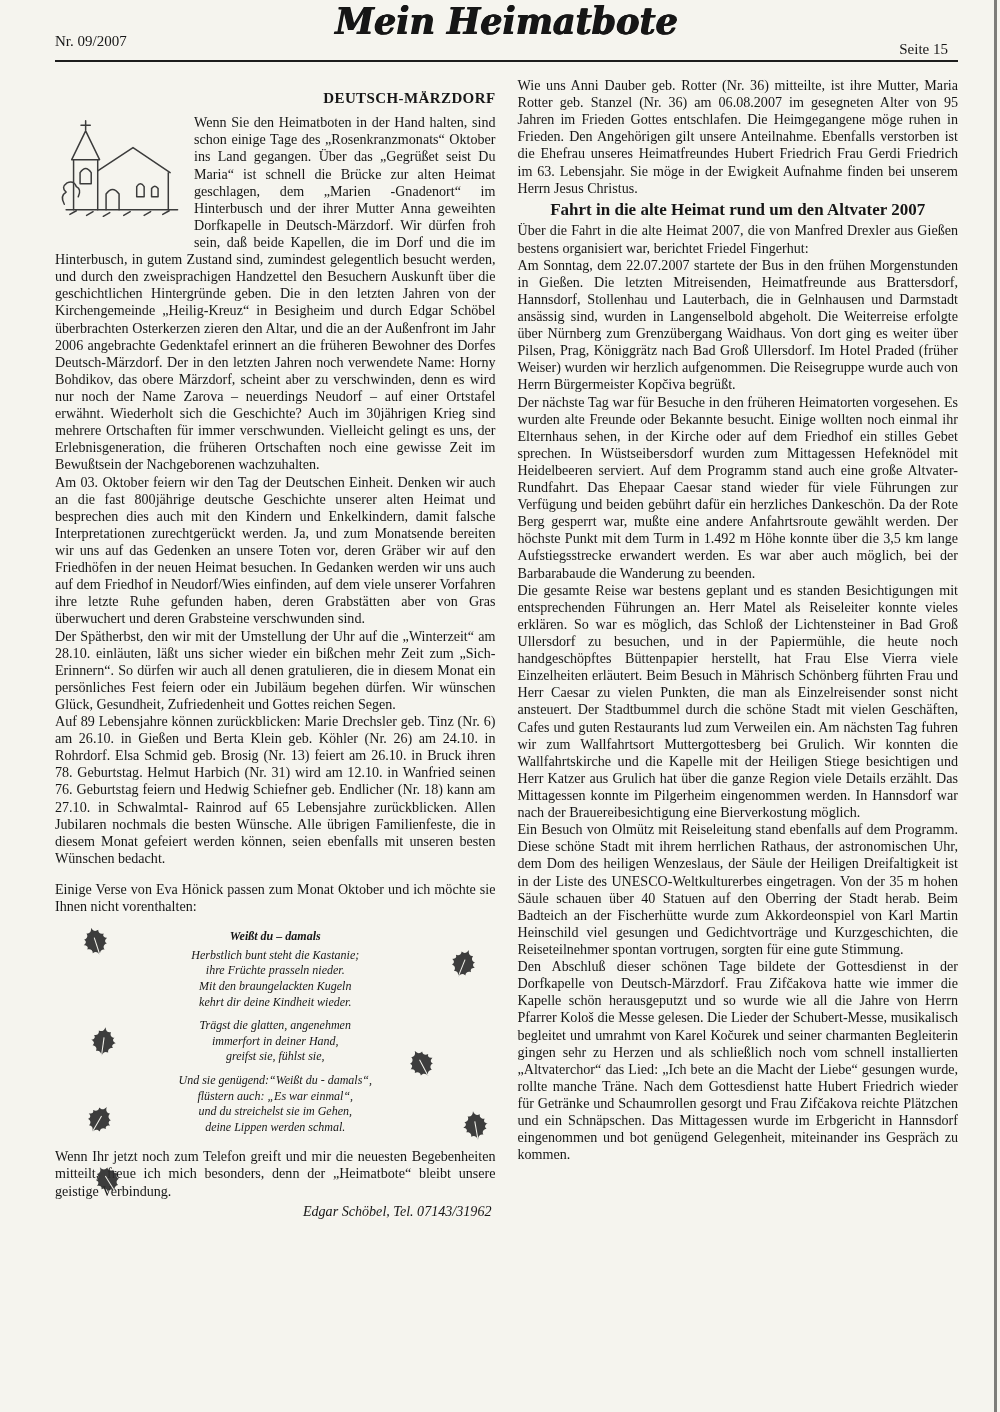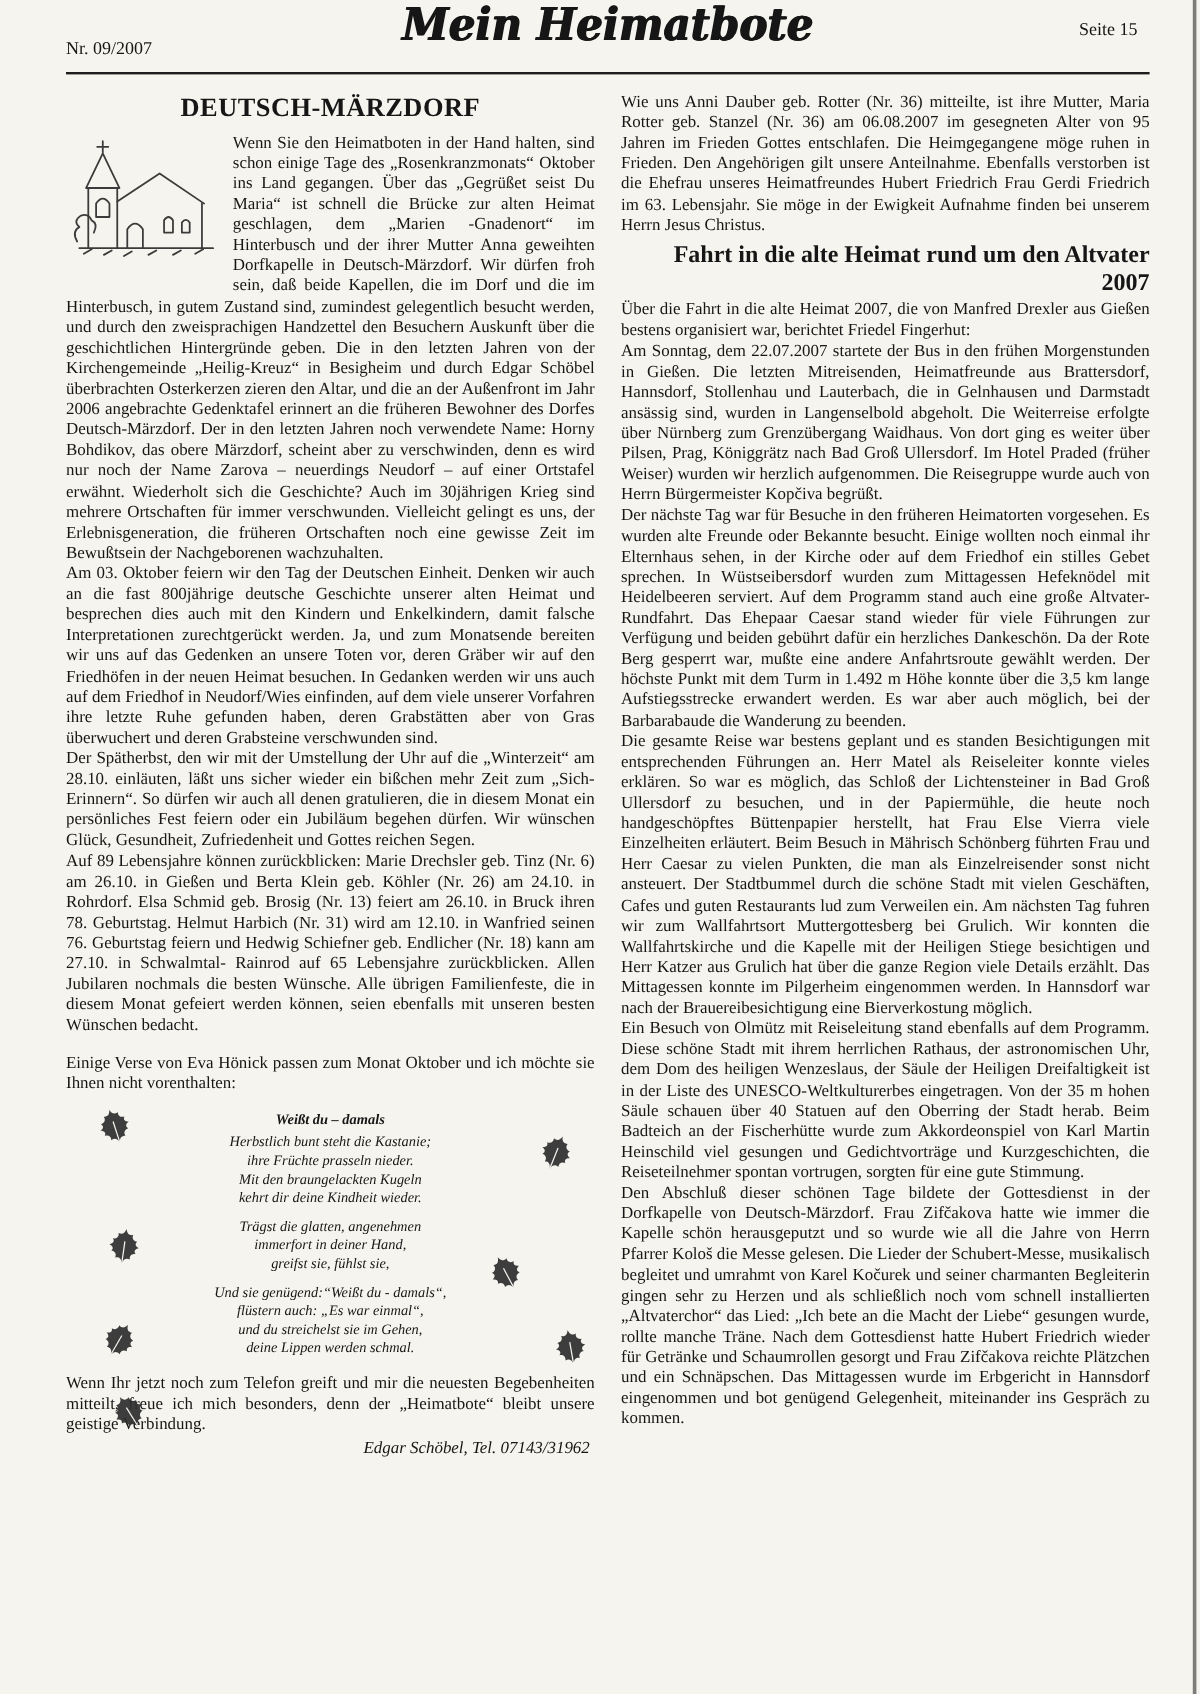--- a/index.html
+++ b/index.html
@@ -6,38 +6,38 @@
   body{
     width:1000px;height:1412px;position:relative;
     background:#f5f4ee;color:#161616;
     font-family:"Liberation Serif", serif;
   }
   .page{position:absolute;inset:0;padding:0 42px 0 55px;box-sizing:border-box;}
 
   
   .mast{position:relative;height:58px;}
   .issue{position:absolute;left:0;bottom:8px;font-size:15px;}
-  .pagenum{position:absolute;right:10px;bottom:24px;font-size:15px;}
+  .pagenum{position:absolute;right:10px;bottom:0;font-size:15px;}
   .masthead{
     position:absolute;left:50%;top:0;transform:translateX(-50%) scaleY(1.08);
     font-family:"DejaVu Serif", serif;font-weight:700;font-size:35px;
     letter-spacing:0;white-space:nowrap;
     text-shadow:0.7px 0 0 currentColor, -0.5px 0 0 currentColor;
     font-style:italic;
   }
   .rule{border-top:2px solid #1d1d1d;margin-top:2px;}
 
   
   .columns{display:flex;gap:22px;margin-top:15px;}
   .col{width:443px;font-size:14.1px;line-height:1.215;text-align:justify;}
   .col p{margin:0;}
 
   .left-head{
-    font-size:22px;font-weight:700;text-align:center;
-    letter-spacing:.4px;margin:0 0 7px 0;
+    font-size:15px;font-weight:700;text-align:right;
+    letter-spacing:.4px;margin:12px 0 7px 0;
   }
   .p1wrap{overflow:visible;}
   .chapel{float:left;width:130px;height:118px;margin:2px 9px 2px 0;}
 
   .verse-intro{margin-top:14px !important;}
 
   .poem{
     position:relative;margin:12px 0 11px 0;padding:2px 36px;
     text-align:center;font-style:italic;font-size:12px;line-height:1.3;
   }
@@ -48,21 +48,21 @@
   .leaf-2{right:16px;top:20px;transform:rotate(22deg);}
   .leaf-3{left:32px;top:98px;transform:rotate(8deg);}
   .leaf-4{right:58px;top:120px;transform:rotate(-28deg);}
   .leaf-5{left:28px;top:176px;transform:rotate(30deg);}
   .leaf-6{right:4px;top:182px;transform:rotate(-10deg);}
   .leaf-7{left:36px;top:236px;transform:rotate(-32deg);}
 
   .closing{margin-top:10px !important;}
   .signature{text-align:right;font-style:italic;margin-top:3px;padding-right:4px;}
 
-  .right-head{font-size:20px;font-weight:700;margin:3px 0 2px 0;text-align:right;}
+  .right-head{font-size:17px;font-weight:700;margin:3px 0 2px 0;text-align:center;}
 
   
   .scan-edge{position:absolute;top:0;right:3px;width:3px;height:100%;background:#1a1a1a;opacity:.55;}
 </style>
 </head>
 <body>
 
 <div class="page">
 
   <div class="mast">

